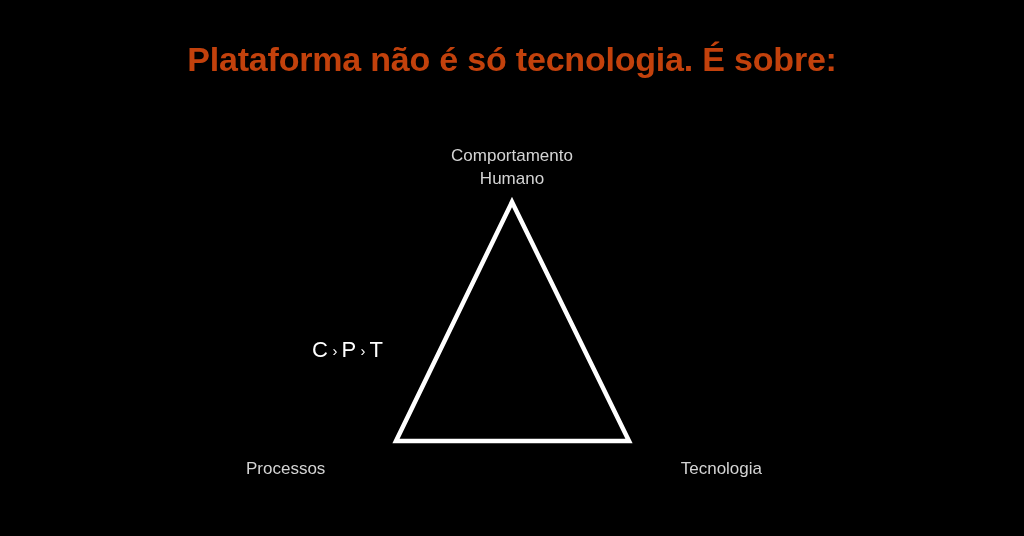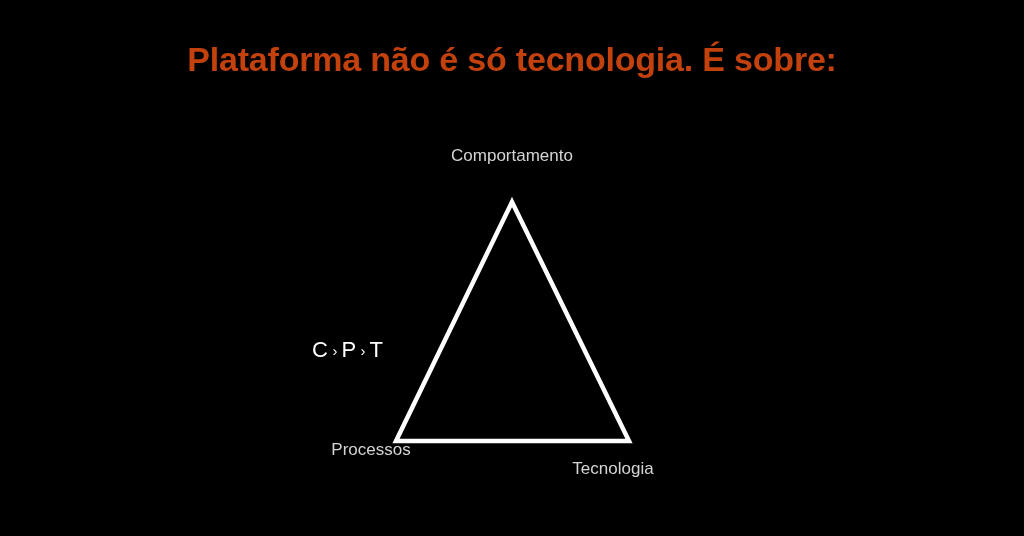--- a/index.html
+++ b/index.html
@@ -72,30 +72,29 @@
     width: 400px;
     text-align: center;
   }
 
   .label-top .line {
     display: block;
   }
 
   .label-bottom-left {
     left: 246px;
-    top: 438px;
+    top: 457px;
     width: 250px;
-    text-align: center;
   }
 
   .label-bottom-right {
-    left: 488px;
+    left: 512px;
     top: 457px;
     width: 250px;
-    text-align: center;
+    text-align: right;
   }
 
   
   .center-formula {
     position: absolute;
     left: 312px;
     top: 337px;
     width: 400px;
     text-align: left;
     color: #ffffff;
@@ -126,20 +125,21 @@
   <div class="slide-title">Plataforma não é só tecnologia. É sobre:</div>
 
   <div class="diagram">
 
     <svg class="triangle-svg" viewBox="0 0 1024 536" xmlns="http://www.w3.org/2000/svg">
       <polygon points="512,202 629,441 396,441" fill="none" stroke="#ffffff" stroke-width="4.5" stroke-linejoin="miter" stroke-miterlimit="10"></polygon>
     </svg>
 
     <div class="vertex-label label-top">
       <span class="line">Comportamento</span>
+      <span class="line">Humano</span>
     </div>
 
     <div class="center-formula">
       <span class="term">C</span><span class="sep">›</span><span class="term">P</span><span class="sep">›</span><span class="term">T</span>
     </div>
 
     <div class="vertex-label label-bottom-left">Processos</div>
 
     <div class="vertex-label label-bottom-right">Tecnologia</div>
 

